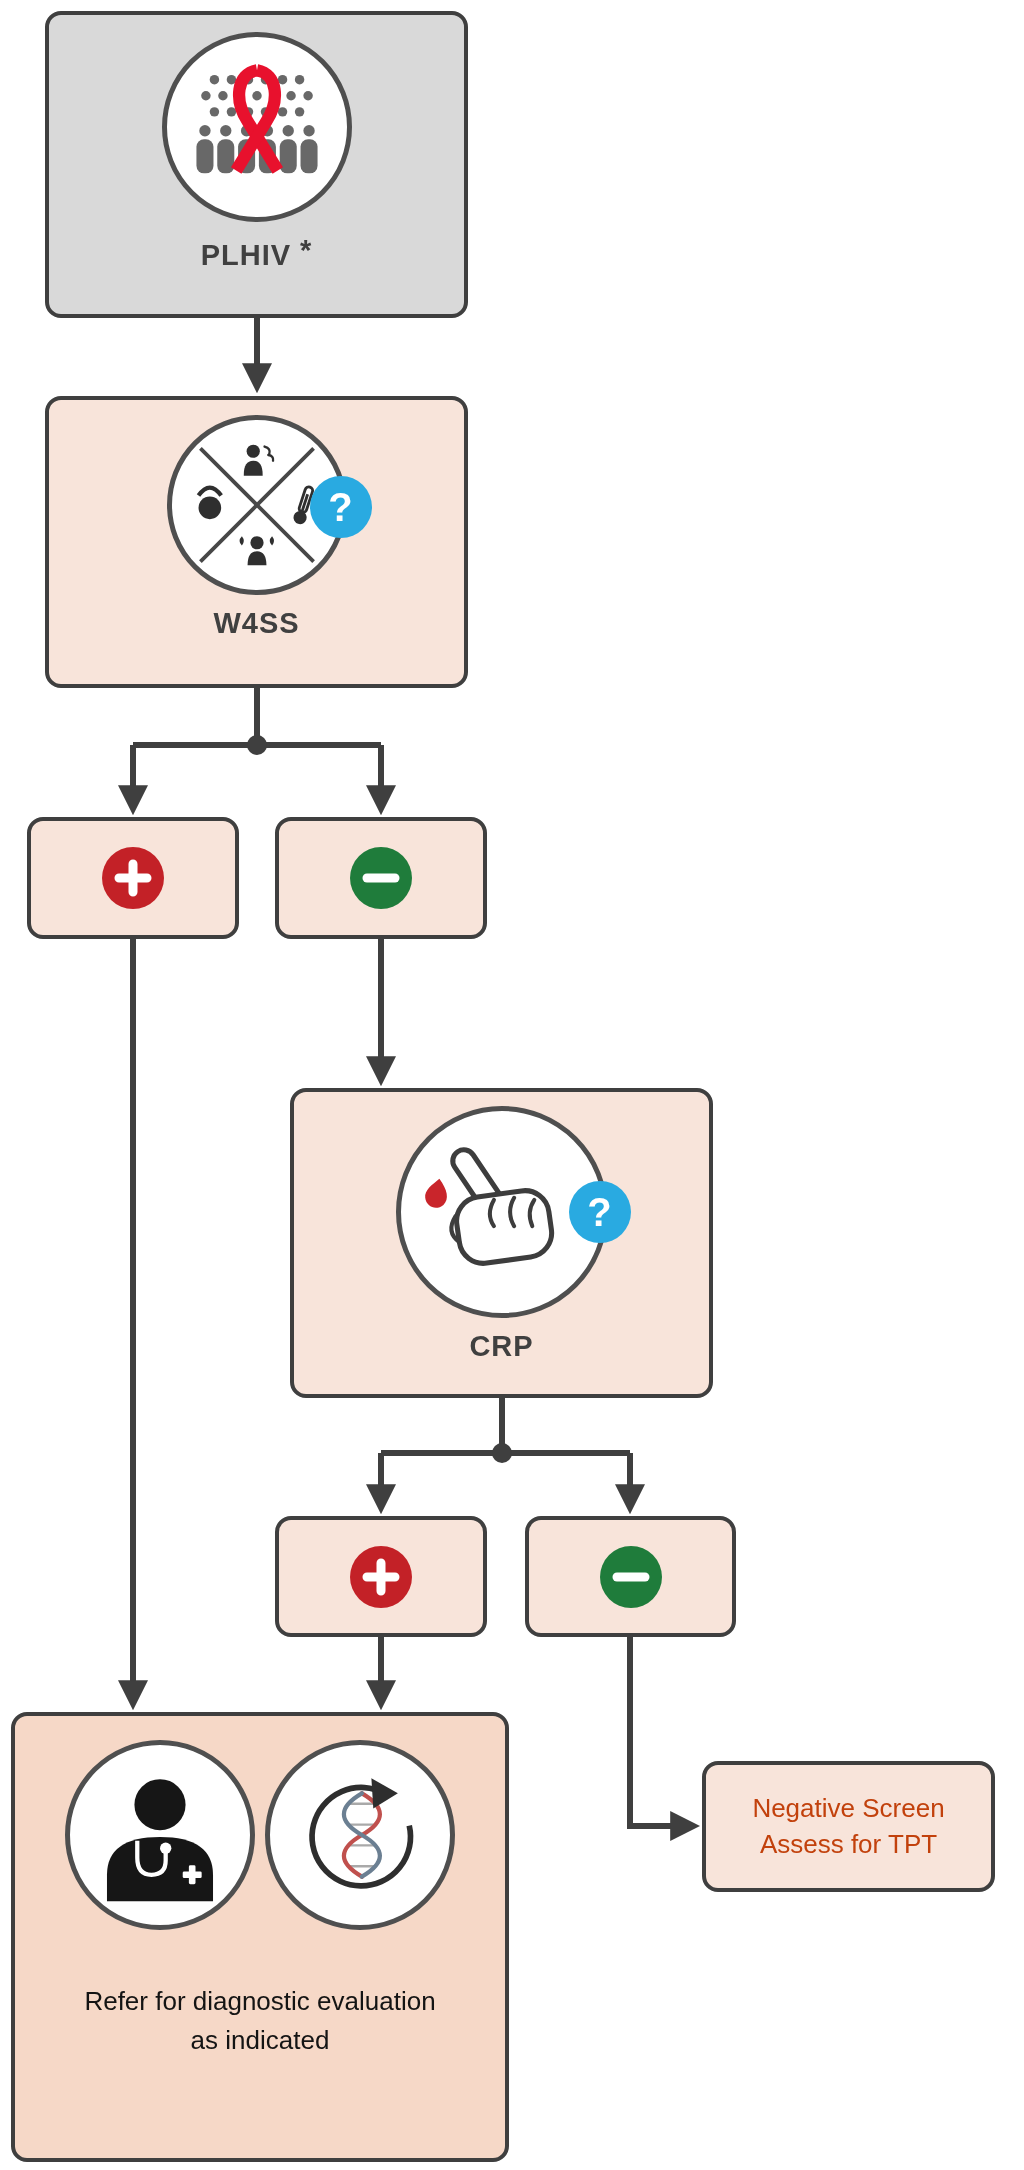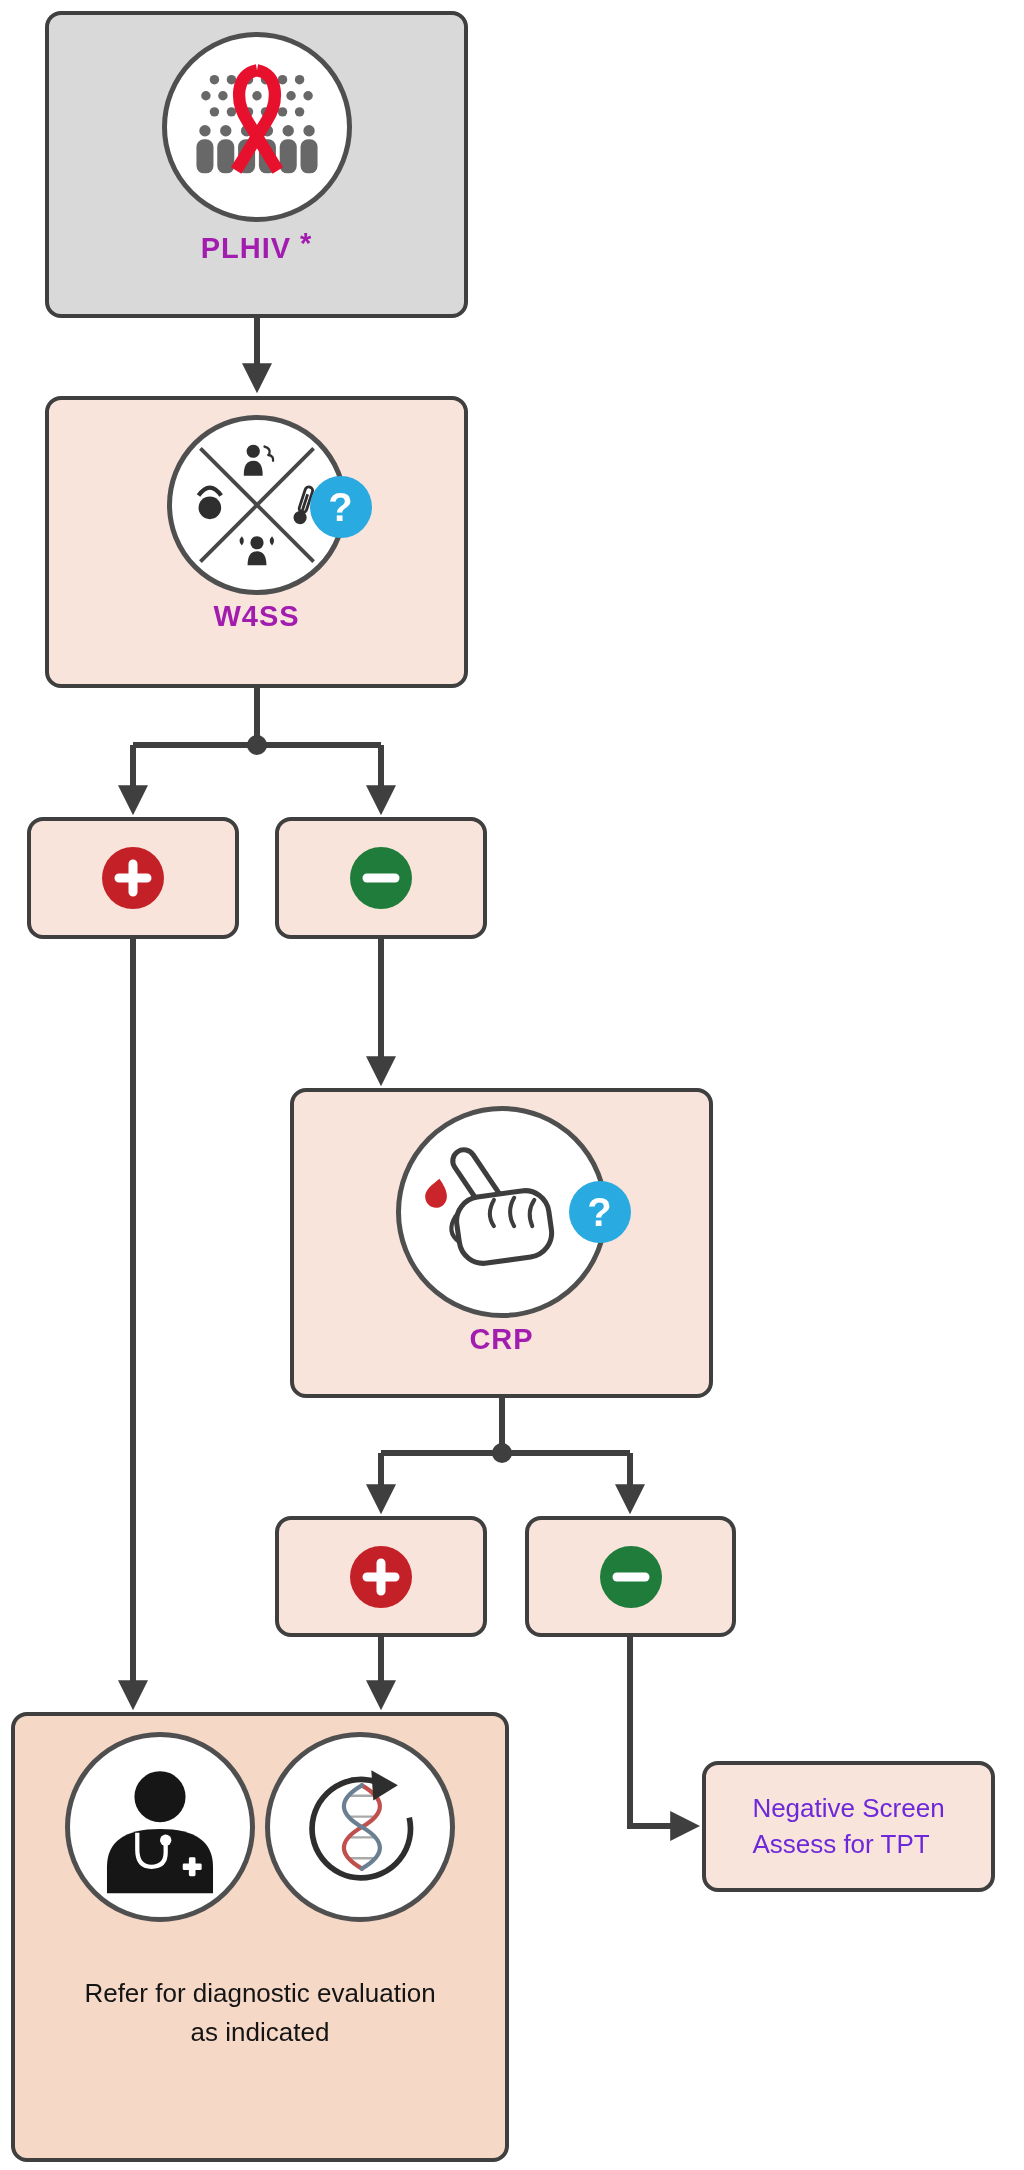--- a/index.html
+++ b/index.html
@@ -18,40 +18,40 @@
   .peach { background:#f8e4da; }
   .peach-dark { background:#f6d8c7; }
 
   #plhiv { left:45px;  top:11px;   width:423px; height:307px; padding-top:17px; }
   #w4ss  { left:45px;  top:396px;  width:423px; height:292px; padding-top:15px; }
   #w4ss-pos { left:27px;  top:817px; width:212px; height:122px; justify-content:center; }
   #w4ss-neg { left:275px; top:817px; width:212px; height:122px; justify-content:center; }
   #crp   { left:290px; top:1088px; width:423px; height:310px; padding-top:14px; }
   #crp-pos { left:275px; top:1516px; width:212px; height:121px; justify-content:center; }
   #crp-neg { left:525px; top:1516px; width:211px; height:121px; justify-content:center; }
-  #referral { left:11px; top:1712px; width:498px; height:450px; padding-top:16px; }
+  #referral { left:11px; top:1712px; width:498px; height:450px; padding-top:24px; }
   #negative-screen { left:702px; top:1761px; width:293px; height:131px; justify-content:center; }
 
   .icon-circle {
     background:#ffffff;
     border:5px solid #4f4f4f;
     border-radius:50%;
     display:flex; align-items:center; justify-content:center;
     position:relative; flex-shrink:0;
   }
   .ic-plhiv { width:190px; height:190px; }
   .ic-w4ss  { width:180px; height:180px; }
   .ic-crp   { width:212px; height:212px; }
   .ic-ref   { width:190px; height:190px; }
 
   .node-label {
-    margin-top:5px;
+    margin-top:12px;
     font-weight:bold;
     font-size:29px;
-    color:#a21caf;
+    color:#404040;
     letter-spacing:1px;
   }
   .ast { font-size:29px; vertical-align:5px; margin-left:9px; font-weight:bold; }
 
   .badge {
     position:absolute;
     width:62px; height:62px; border-radius:50%;
     background:#29aae1; color:#ffffff;
     font-weight:bold; font-size:40px;
     display:flex; align-items:center; justify-content:center;
@@ -62,22 +62,23 @@
 
   .ref-icons { display:flex; gap:10px; }
   .ref-text {
     margin-top:52px;
     text-align:center;
     font-size:26px;
     color:#141414;
     line-height:1.5;
   }
   .neg-text {
+    text-align:center;
     font-size:26px;
-    color:#6d28d9;
+    color:#c2410c;
     line-height:1.35;
   }
 </style>
 </head>
 <body>
 
 <div class="canvas">
 
   <svg class="connectors" viewBox="0 0 1024 2170" xmlns="http://www.w3.org/2000/svg">
     <defs>

